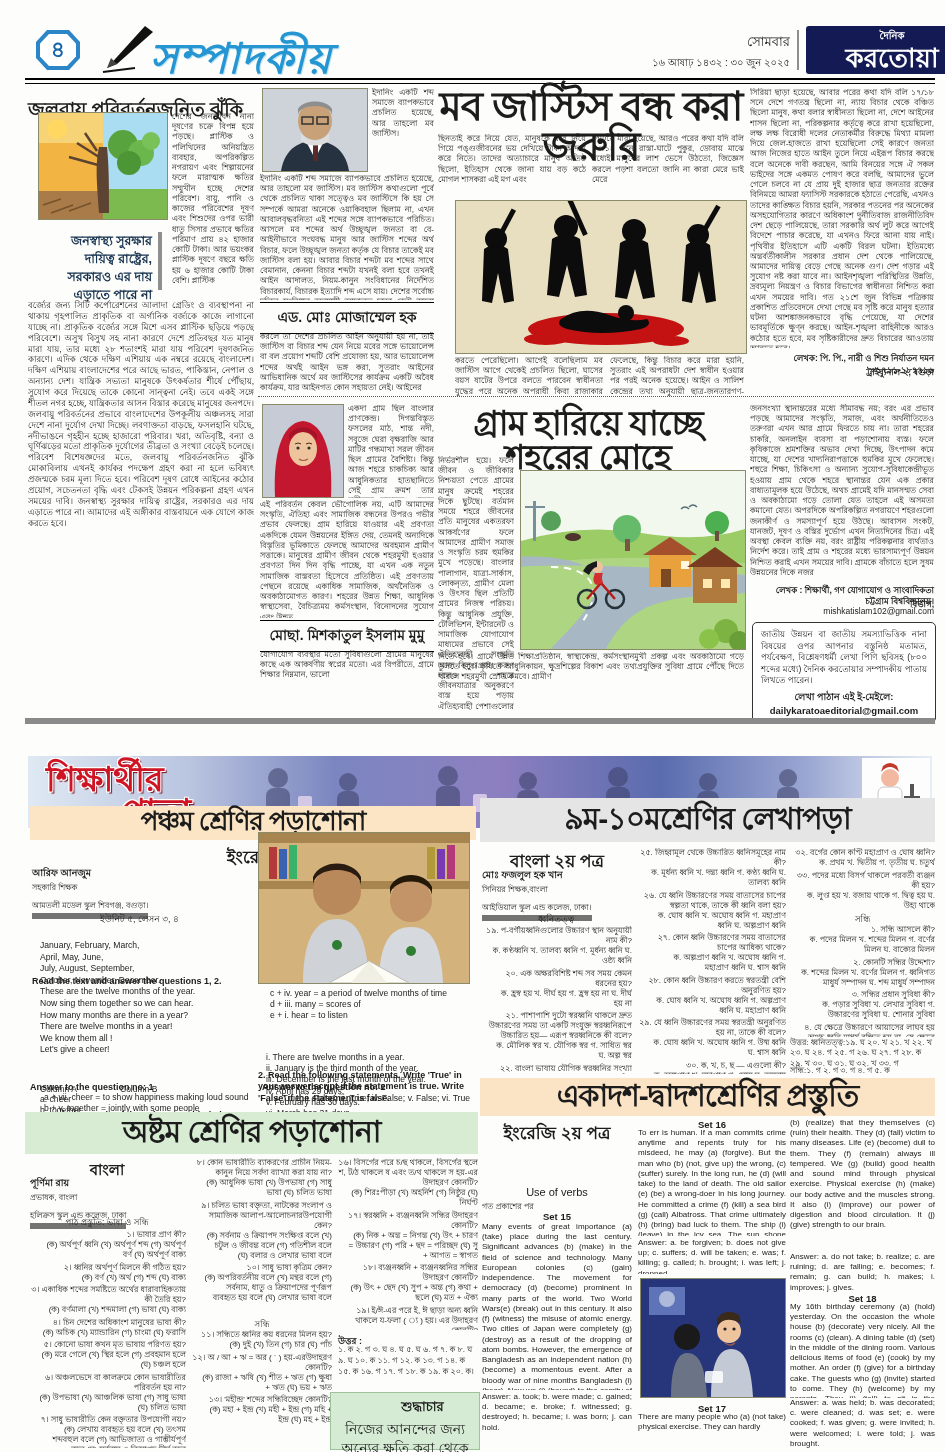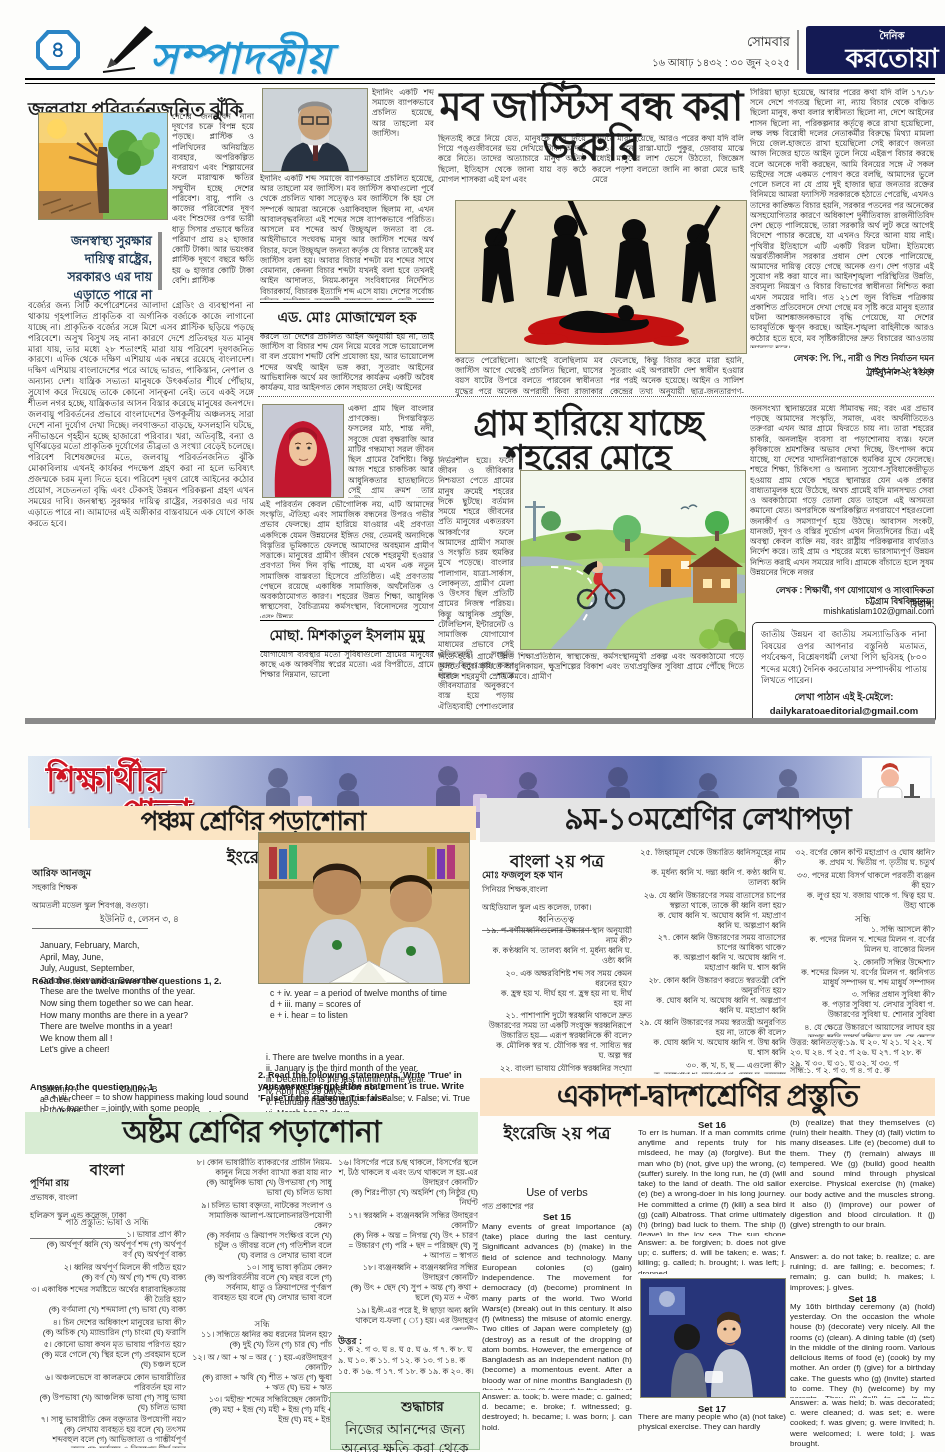--- a/index.html
+++ b/index.html
@@ -28,21 +28,21 @@
   .pullq{font-size:12.5px;font-weight:bold;color:#16324f;text-align:right;line-height:1.45;}
   .imgfr{border:1px solid #8b8b6a;}
   .credit{font-size:8.5px;font-weight:bold;text-align:right;}
   
   .band{display:flex;align-items:center;justify-content:center;font-weight:bold;}
   .band.b30{font-size:30px;letter-spacing:-1px;}
   .band.b26{font-size:26px;letter-spacing:-1px;}
   .subj{font-size:17px;font-weight:bold;text-align:center;}
   .teach .tn{font-size:9.5px;font-weight:bold;}
   .teach .tr{font-size:8px;}
-  .teach .ts{font-size:8px;border-bottom:1px solid #737373;display:inline-block;padding-bottom:16px;}
+  .teach .ts{font-size:8px;border-bottom:6px solid #737373;display:inline-block;padding-bottom:1px;}
   .mcq{margin-bottom:2.5px;text-align:right;}
   .mq{font-size:8px;line-height:1.25;}
   .mo{font-size:8px;line-height:1.25;padding-left:10px;}
   .seth{font-size:9.5px;font-weight:bold;text-align:center;margin:3px 0 1px;}
   .pline{font-size:8.6px;line-height:1.35;padding-left:8px;}
   .qhead{font-size:9px;font-weight:bold;line-height:1.25;margin-top:48px;}
   .qitem{font-size:8.6px;line-height:1.3;padding-left:8px;}
   .anshead{font-size:9px;font-weight:bold;}
   .ansln{font-size:8.6px;line-height:1.3;padding-left:8px;}
   .greenbox{background:#d5ebd3;border:1px solid #9dc39a;text-align:center;}

